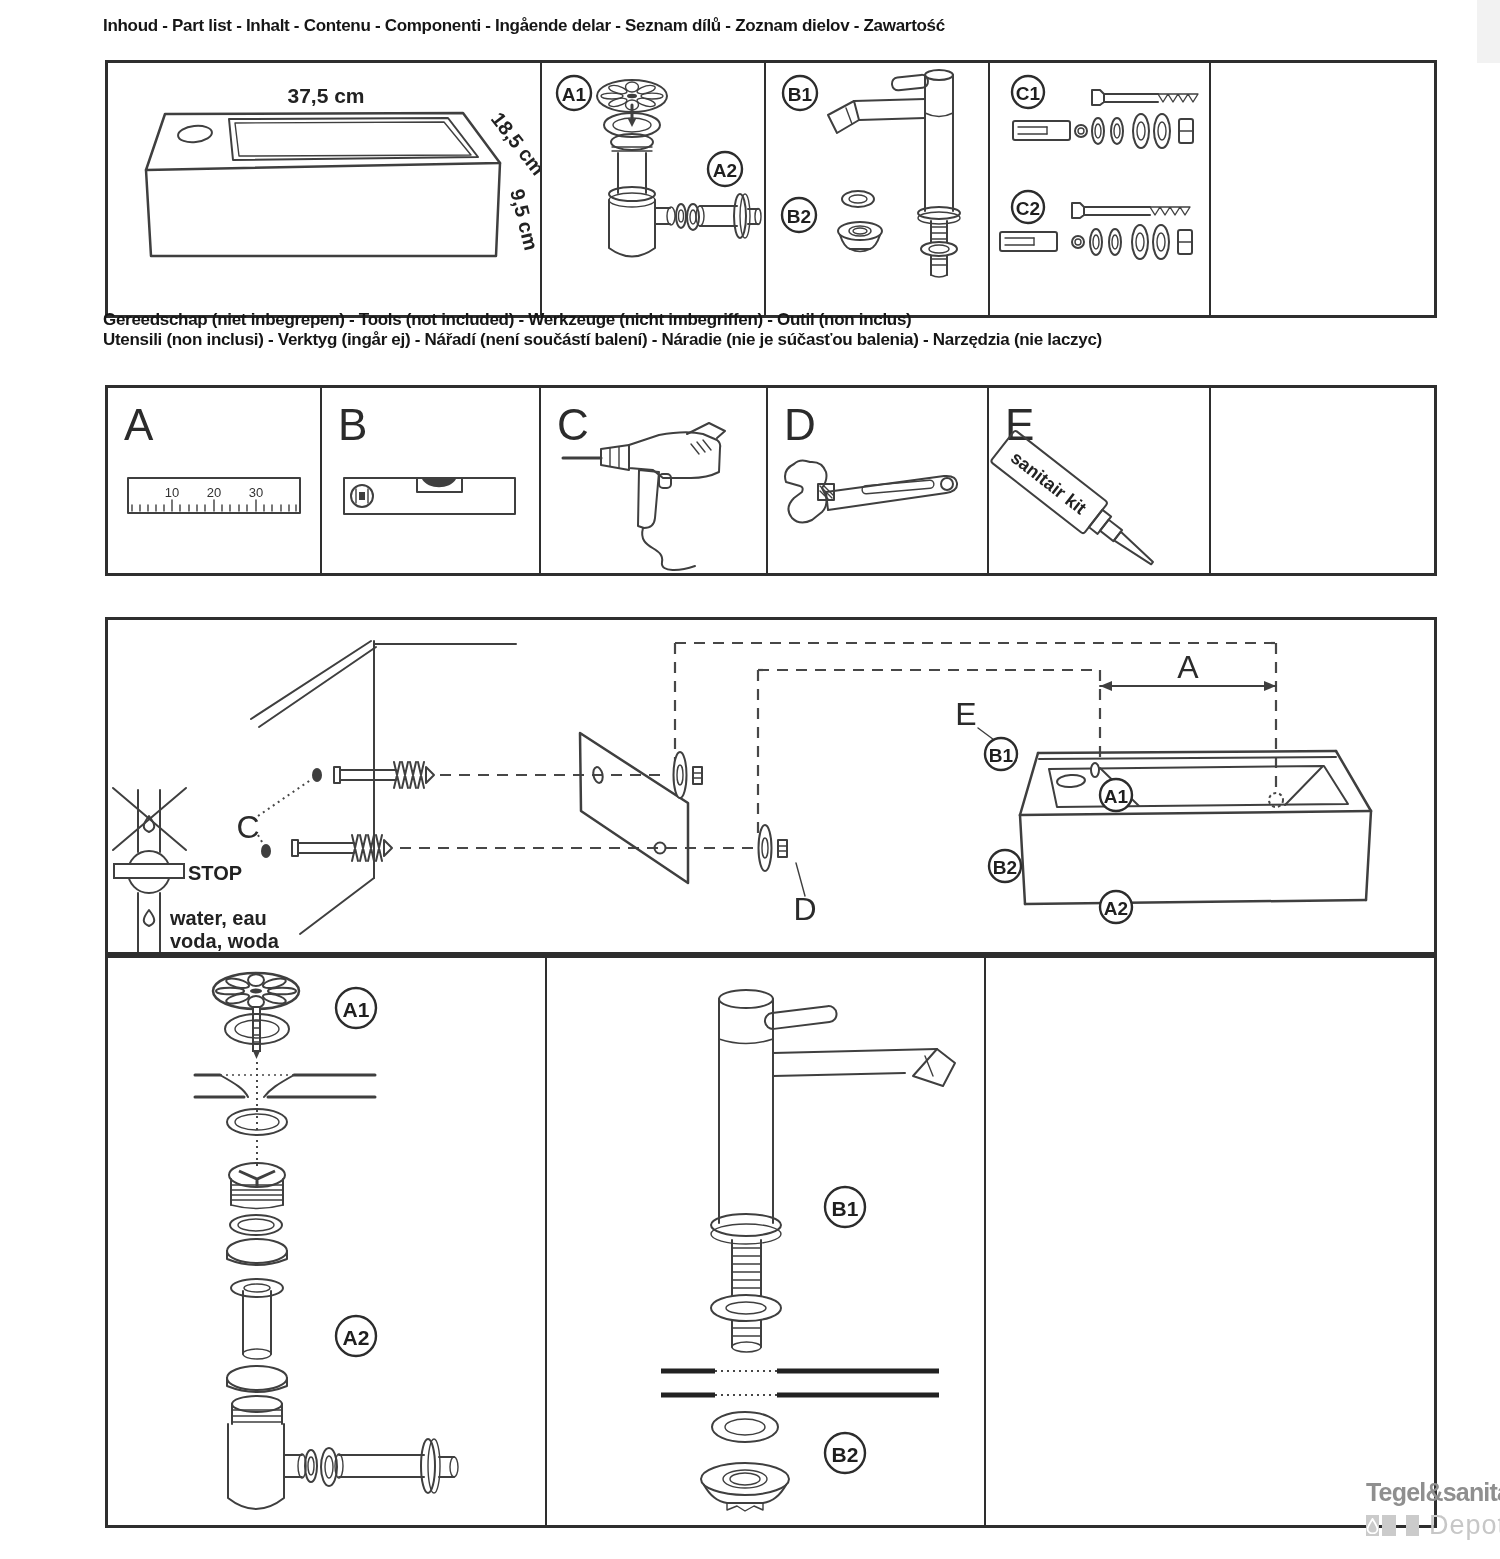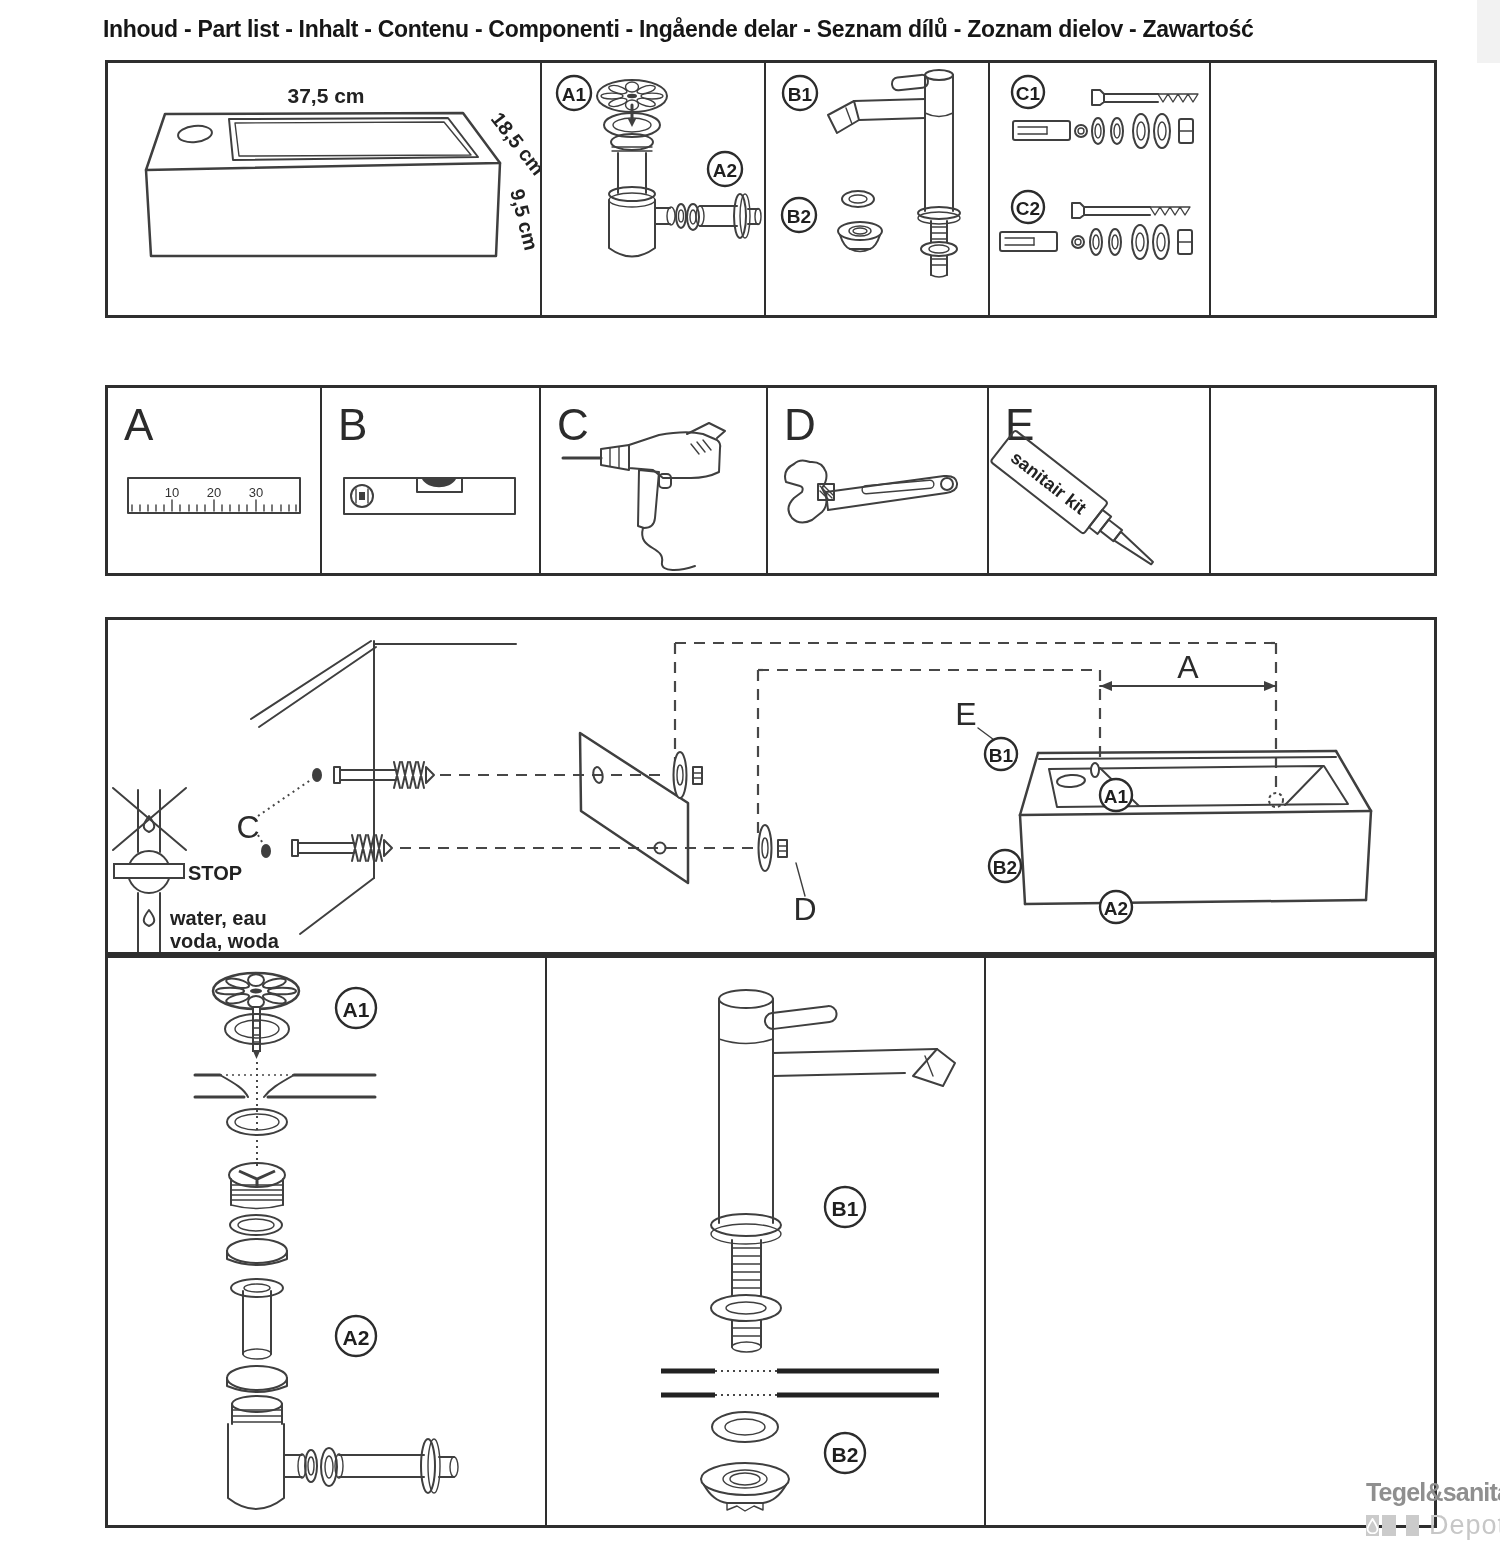--- a/index.html
+++ b/index.html
@@ -1,19 +1,19 @@
 <!DOCTYPE html>
 <html><head>
 <meta charset="utf-8">
 <style>
   html,body{margin:0;padding:0}
   body{width:1500px;height:1559px;background:#fff;position:relative;overflow:hidden;
        font-family:"Liberation Sans",sans-serif;color:#1a1a1a}
   .abs{position:absolute}
-  .hdr{font-weight:700;font-size:23px;letter-spacing:-0.3px;white-space:nowrap;color:#161616}
+  .hdr{font-weight:700;font-size:17px;letter-spacing:-0.3px;white-space:nowrap;color:#161616}
   .row{position:absolute;display:flex;border:3px solid #2e2e2e;background:#fff;box-sizing:border-box}
   .cell{border-right:2.5px solid #2e2e2e;box-sizing:border-box;position:relative;background:#fff}
   .cell:last-child{border-right:none}
   svg{display:block}
   .s{fill:none;stroke:#3f3f3f;stroke-width:2;stroke-linecap:round;stroke-linejoin:round}
   .s25{stroke-width:2.5}
   .th{stroke-width:1.4}
   .thk{stroke-width:3}
   .fw{fill:#fff;stroke:#3f3f3f;stroke-width:2}
   .fd{fill:#3f3f3f;stroke:none}
@@ -205,20 +205,22 @@
         <rect class="s" x="188" y="52" width="14" height="24" rx="2"></rect>
         <line class="s th" x1="188" y1="64" x2="202" y2="64"></line>
       </g>
     </svg>
   </div>
 
   <div class="cell" style="width:225px"></div>
 </div>
 
 <div class="abs" style="left:103px;top:310px">
+  <div class="hdr">Gereedschap (niet inbegrepen) - Tools (not included) -  Werkzeuge (nicht imbegriffen) - Outil (non inclus)</div>
+  <div class="hdr">Utensili (non inclusi) - Verktyg (ingår ej) - Nářadí (není součástí balení) - Náradie (nie je súčasťou balenia) - Narzędzia (nie laczyc)</div>
 </div>
 
 <div class="row" style="left:105px;top:385px;width:1332px;height:191px">
 
   <div class="cell" style="width:215px">
     <svg width="212" height="185" viewBox="0 0 212 185">
       <text x="16" y="52" class="letter">A</text>
       <rect class="s" x="20" y="90" width="172" height="35"></rect>
       <text x="64" y="109" class="num">10</text>
       <text x="106" y="109" class="num">20</text>

